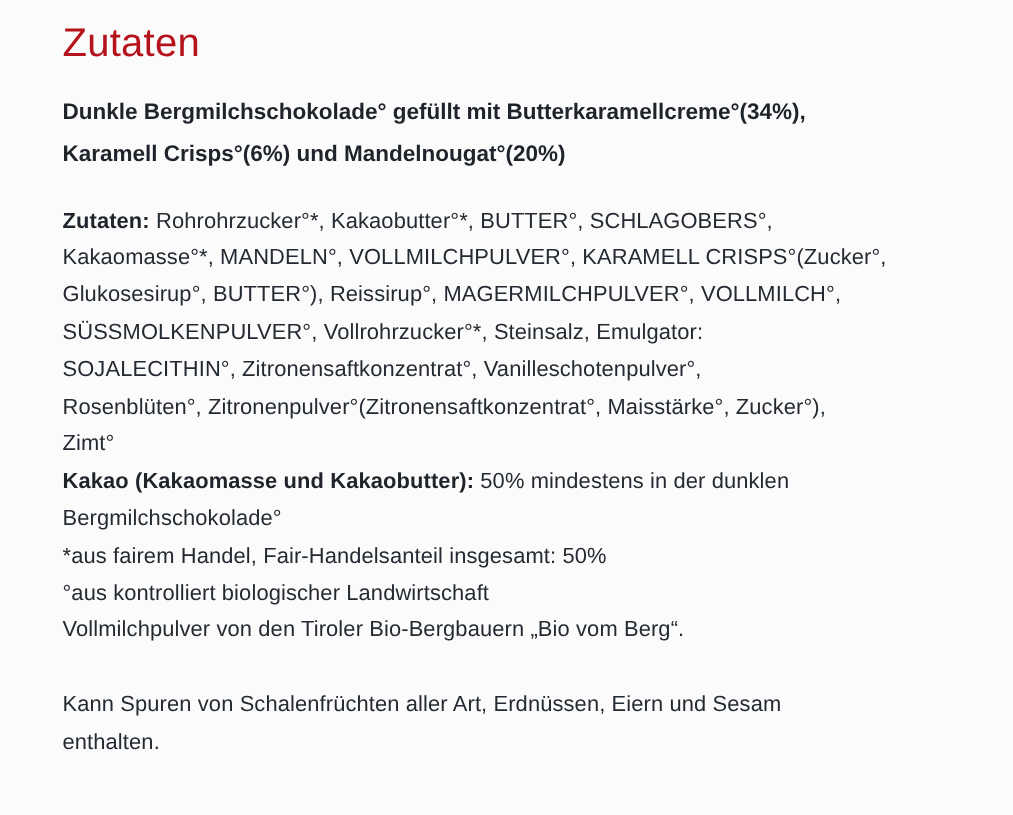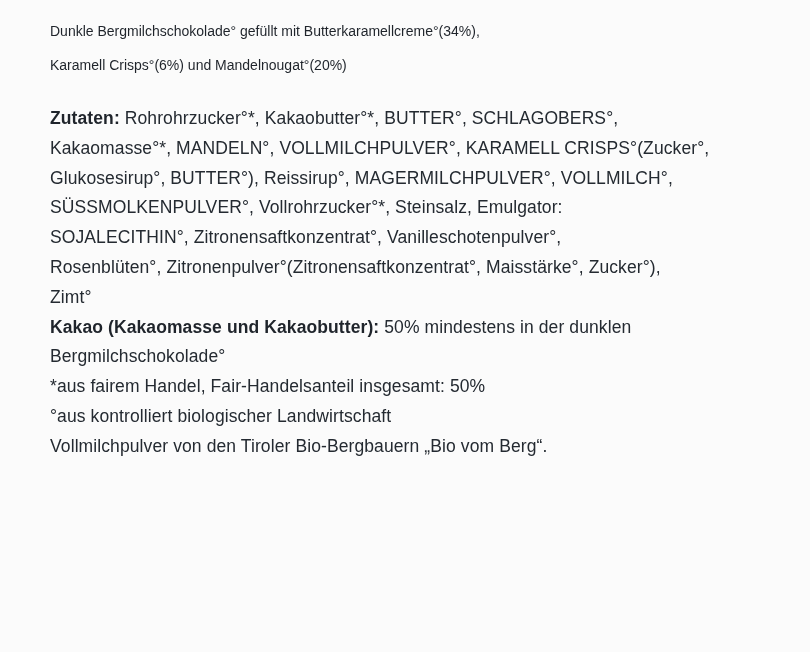--- a/index.html
+++ b/index.html
@@ -22,23 +22,23 @@
   h2.section-title {
     margin: 0 0 16px 0;
     font-size: 32px;
     line-height: 1.3;
     font-weight: 500;
     color: #b5121b;
     letter-spacing: 0.2px;
   }
   p.intro {
     margin: 0 0 22px 0;
-    font-size: 14px;
+    font-size: 18px;
     line-height: 34px;
-    font-weight: 400;
+    font-weight: 700;
     color: #1f242b;
   }
   p.body-par {
     margin: 0;
     font-size: 17.5px;
     line-height: 29.8px;
     font-weight: 400;
     color: #242a31;
     letter-spacing: 0.1px;
   }
@@ -47,21 +47,23 @@
     color: #1f242b;
   }
   p.ingredients { }
   p.origin-notes { margin-bottom: 30px; }
 </style>
 </head>
 <body>
 
 <div class="page">
 
+  <h2 class="section-title">Zutaten</h2>
 
   <p class="intro">Dunkle Bergmilchschokolade° gefüllt mit Butterkaramellcreme°(34%),<br>Karamell Crisps°(6%) und Mandelnougat°(20%)</p>
 
   <p class="body-par ingredients"><strong>Zutaten:</strong><span> Rohrohrzucker°*, Kakaobutter°*, BUTTER°, SCHLAGOBERS°,<br>Kakaomasse°*, MANDELN°, VOLLMILCHPULVER°, KARAMELL CRISPS°(Zucker°,<br>Glukosesirup°, BUTTER°), Reissirup°, MAGERMILCHPULVER°, VOLLMILCH°,<br>SÜSSMOLKENPULVER°, Vollrohrzucker°*, Steinsalz, Emulgator:<br>SOJALECITHIN°, Zitronensaftkonzentrat°, Vanilleschotenpulver°,<br>Rosenblüten°, Zitronenpulver°(Zitronensaftkonzentrat°, Maisstärke°, Zucker°),<br>Zimt°</span><br><strong>Kakao (Kakaomasse und Kakaobutter):</strong><span> 50% mindestens in der dunklen<br>Bergmilchschokolade°</span></p>
 
   <p class="body-par origin-notes">*aus fairem Handel, Fair-Handelsanteil insgesamt: 50%<br>°aus kontrolliert biologischer Landwirtschaft<br>Vollmilchpulver von den Tiroler Bio-Bergbauern „Bio vom Berg“.</p>
 
+  <p class="body-par allergen-note">Kann Spuren von Schalenfrüchten aller Art, Erdnüssen, Eiern und Sesam<br>enthalten.</p>
 
 </div>
 
 </body></html>

